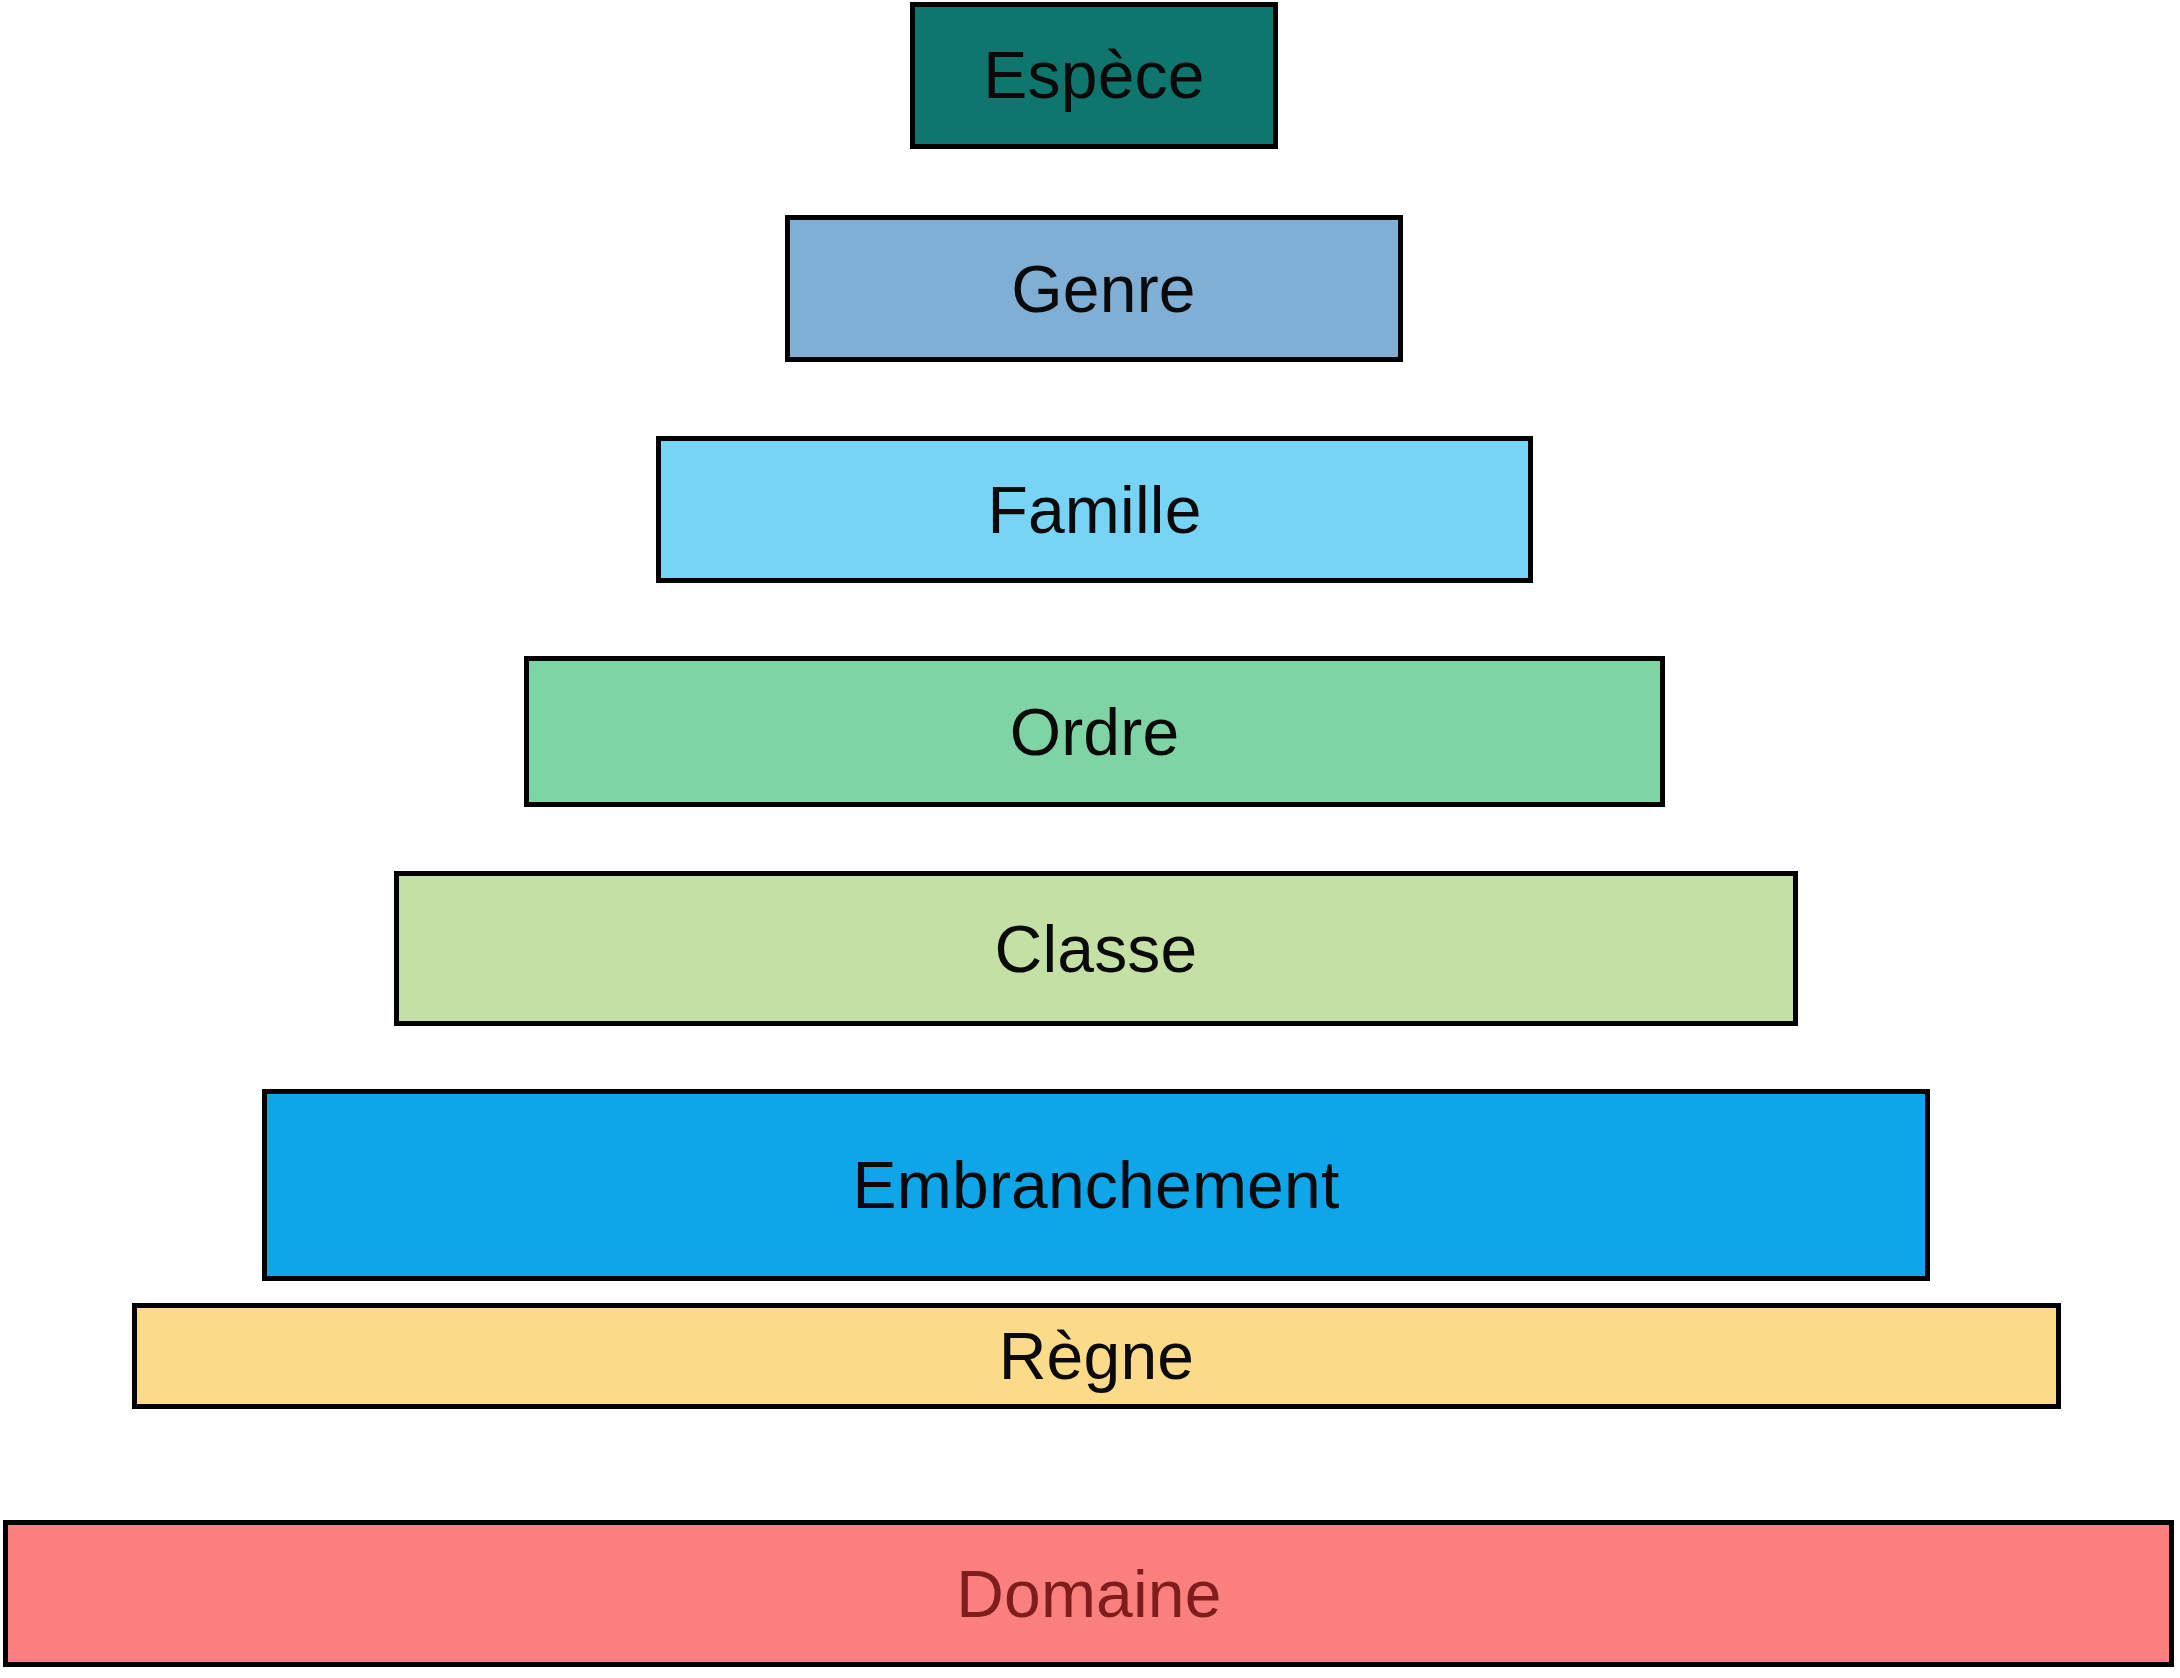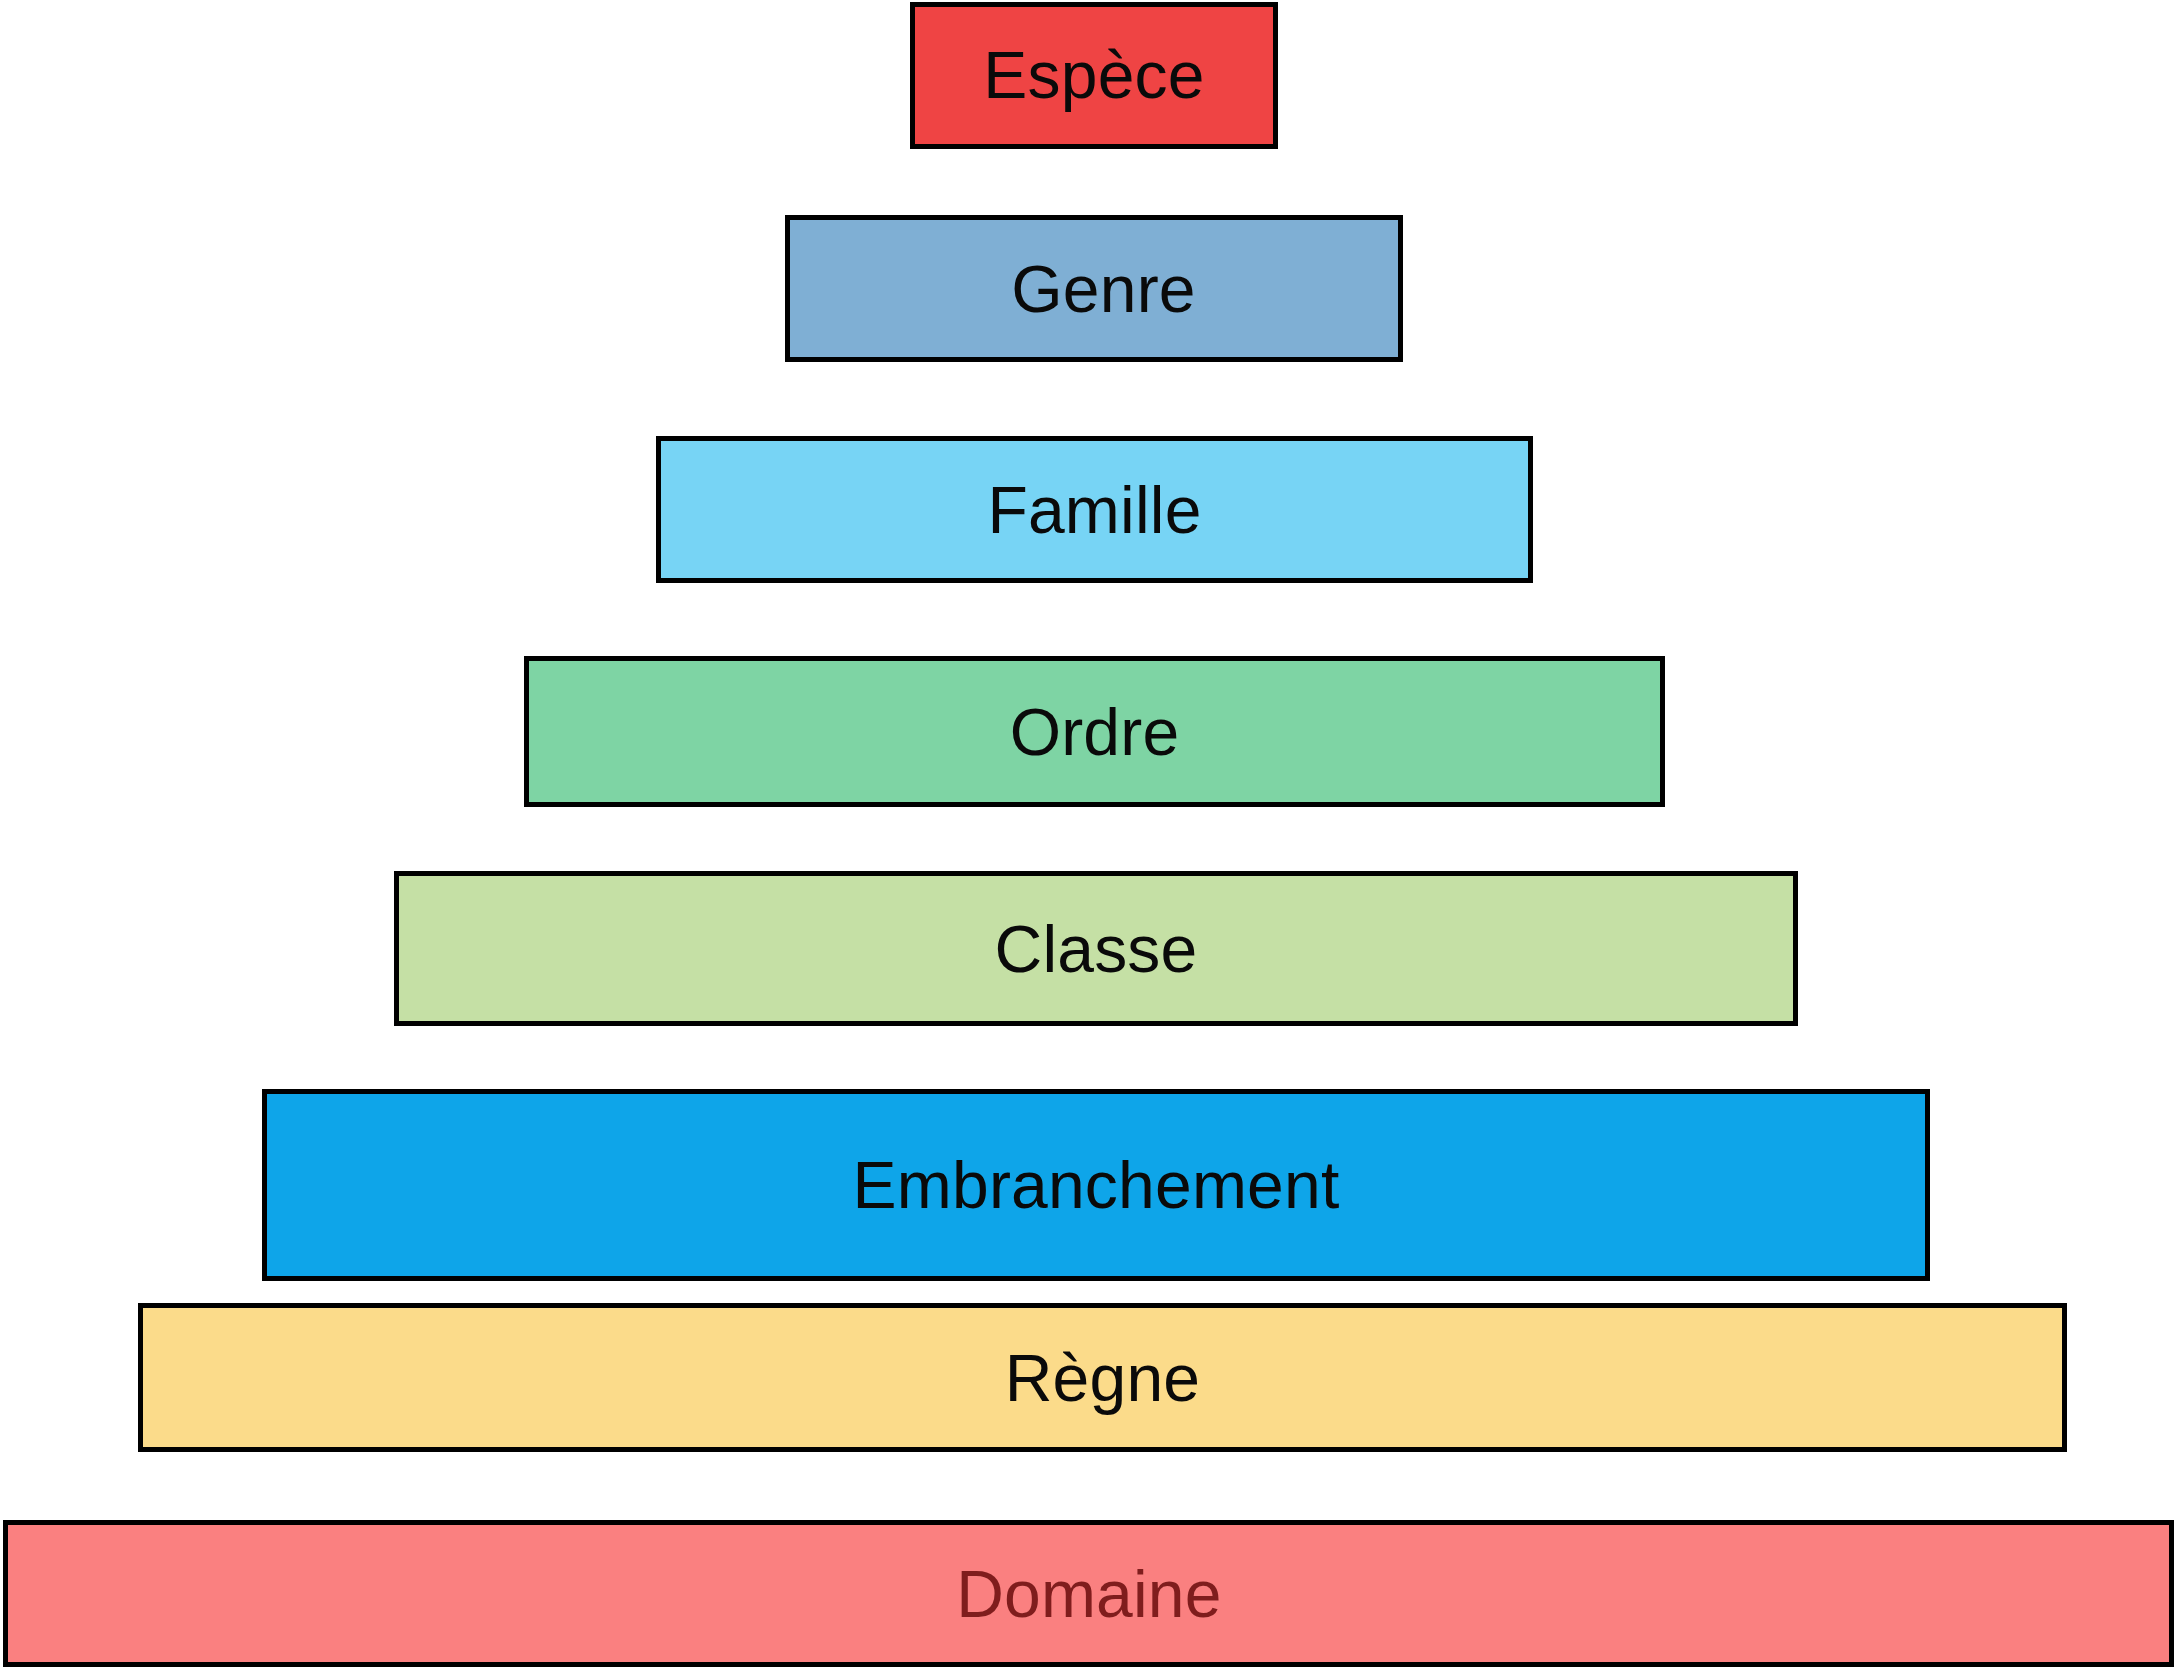--- a/index.html
+++ b/index.html
@@ -37,21 +37,21 @@
     white-space: nowrap;
     text-align: center;
     user-select: none;
   }
 </style>
 </head>
 <body>
 
 <div id="diagram-root" style="width: 2181px; height: 1678px; background: rgb(255, 255, 255);">
 
-  <div class="rank-bar" style="left: 910px; top: 1.7px; width: 368px; height: 147px; background: #ef4444; border-color: rgb(0, 0, 0); border-width: 5.1px;">
+  <div class="rank-bar" style="left: 910px; top: 1.7px; width: 368px; height: 147px; background: #0f766e; border-color: rgb(0, 0, 0); border-width: 5.1px;">
     <span class="rank-label" style="color: rgb(10, 10, 10);">Espèce</span>
   </div>
 
   <div class="rank-bar" style="left: 785px; top: 215px; width: 618px; height: 147px; background: rgb(127, 175, 212); border-color: rgb(0, 0, 0); border-width: 5.1px; padding-left: 19px;">
     <span class="rank-label" style="color: rgb(10, 10, 10);">Genre</span>
   </div>
 
   <div class="rank-bar" style="left: 524px; top: 656px; width: 1141px; height: 151px; background: rgb(126, 212, 164); border-color: rgb(0, 0, 0); border-width: 5.1px;">
     <span class="rank-label" style="color: rgb(10, 10, 10);">Ordre</span>
   </div>
@@ -61,21 +61,21 @@
   </div>
 
   <div class="rank-bar" style="left: 394px; top: 871px; width: 1404px; height: 155px; background: rgb(197, 224, 165); border-color: rgb(0, 0, 0); border-width: 5.1px; justify-content: center;">
     <span class="rank-label" style="color: rgb(10, 10, 10);">Classe</span>
   </div>
 
   <div class="rank-bar" style="left: 262px; top: 1089px; width: 1668px; height: 192px; background: #0ea5e9; border-color: rgb(0, 0, 0); border-width: 5.1px;">
     <span class="rank-label" style="color: rgb(10, 10, 10);">Embranchement</span>
   </div>
 
-  <div class="rank-bar" style="left: 132px; top: 1303px; width: 1929px; height: 149px; background: rgb(251, 219, 138); border-color: rgb(0, 0, 0); border-width: 5.1px; margin-left: 6px;">
+  <div class="rank-bar" style="left: 132px; top: 1303px; width: 1929px; height: 106px; background: rgb(251, 219, 138); border-color: rgb(0, 0, 0); border-width: 5.1px;">
     <span class="rank-label" style="color: rgb(10, 10, 10);">Règne</span>
   </div>
 
   <div class="rank-bar" style="left: 3.4px; top: 1520px; width: 2171px; height: 147px; background: rgb(250, 128, 128); border-color: rgb(0, 0, 0); border-width: 5.1px;">
     <span class="rank-label" style="color: #7f1d1d;">Domaine</span>
   </div>
 
 </div>
 
 

